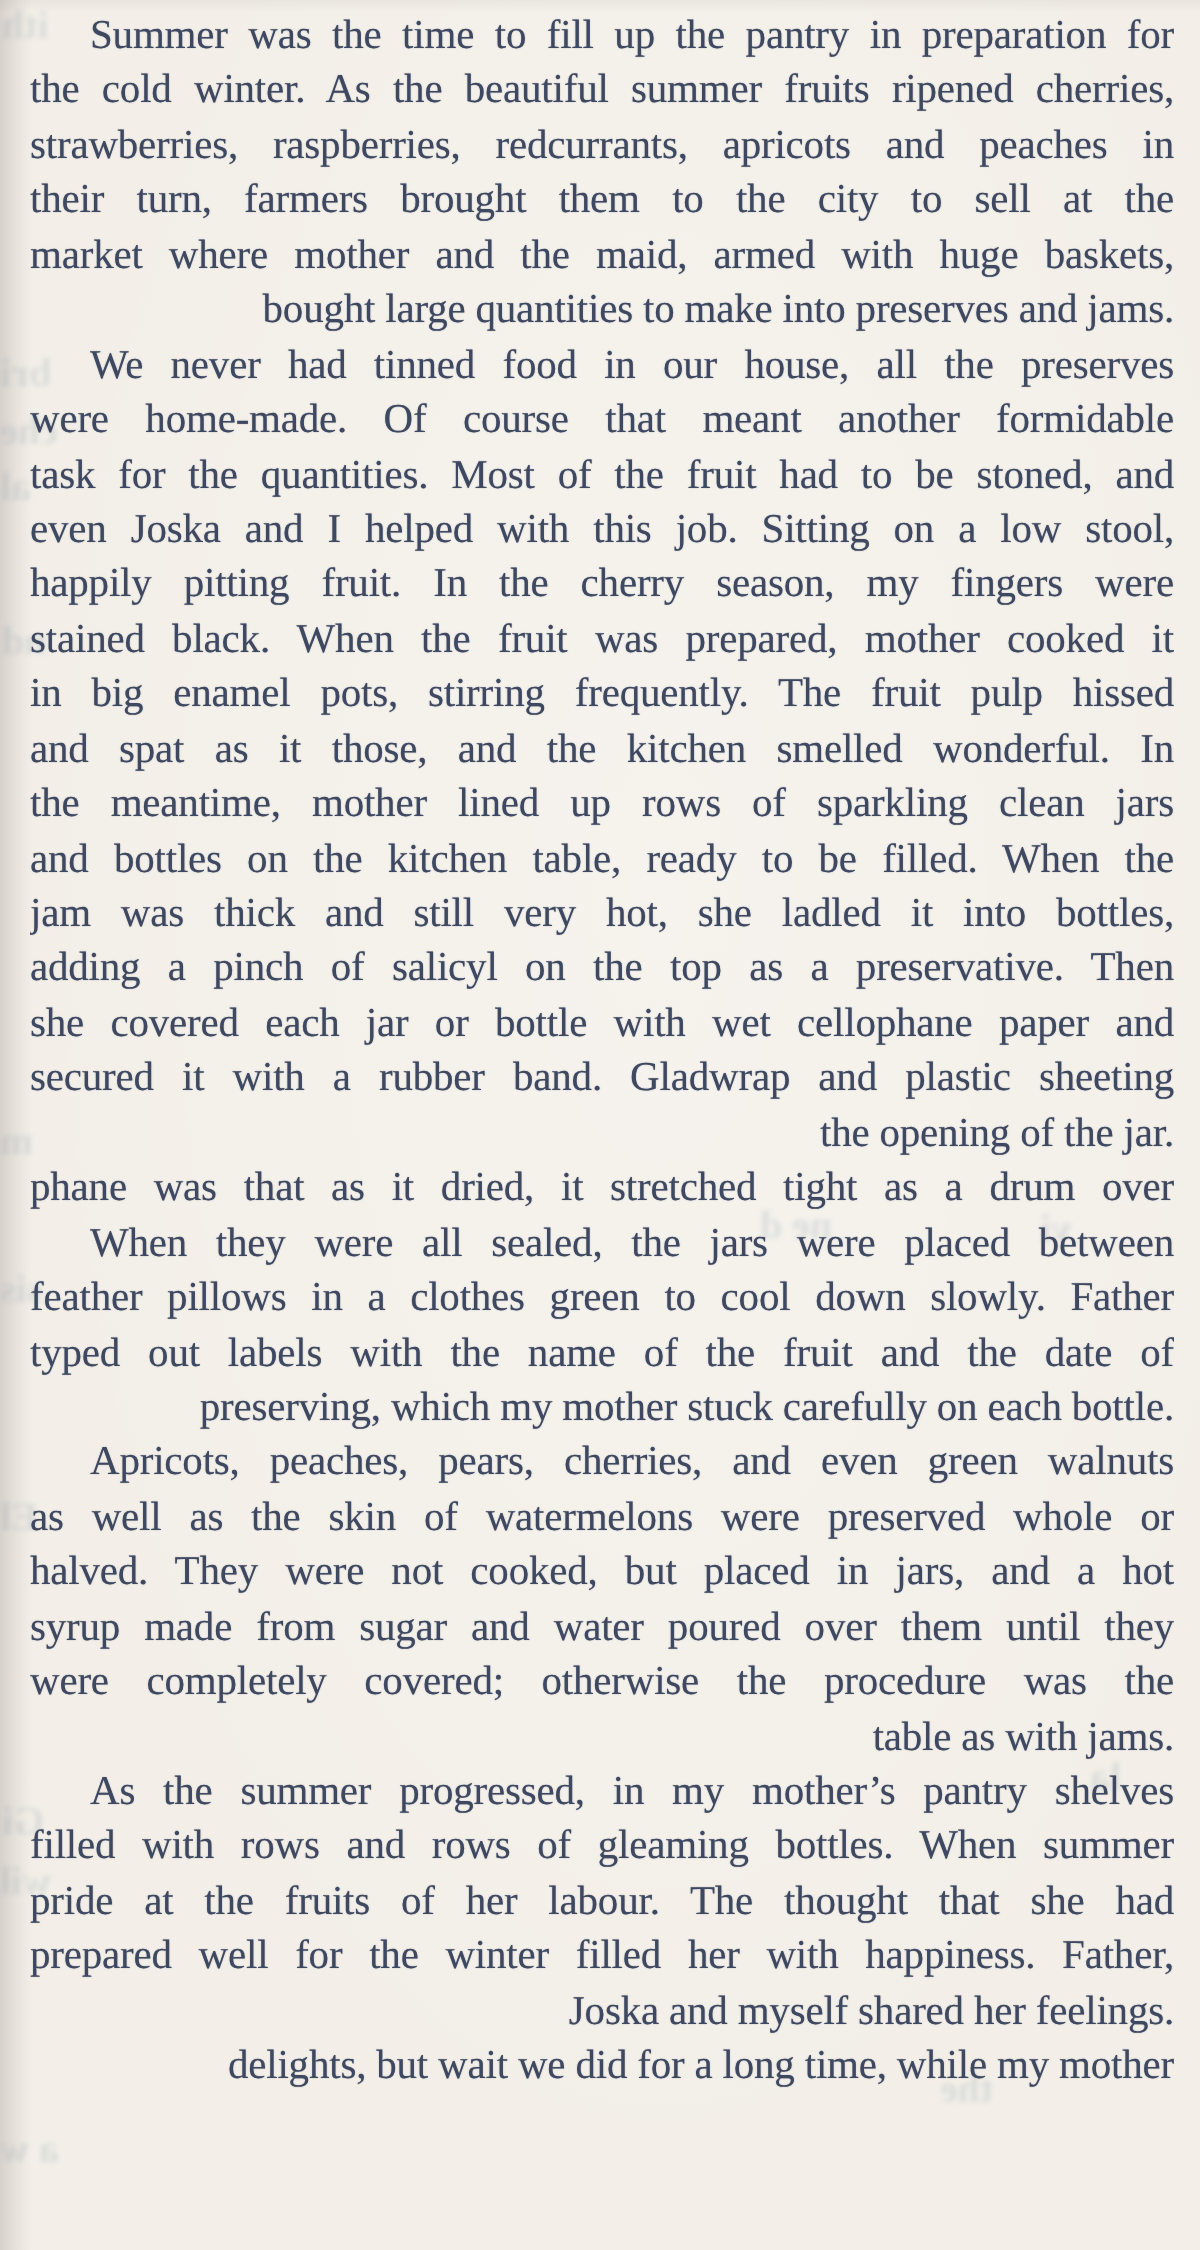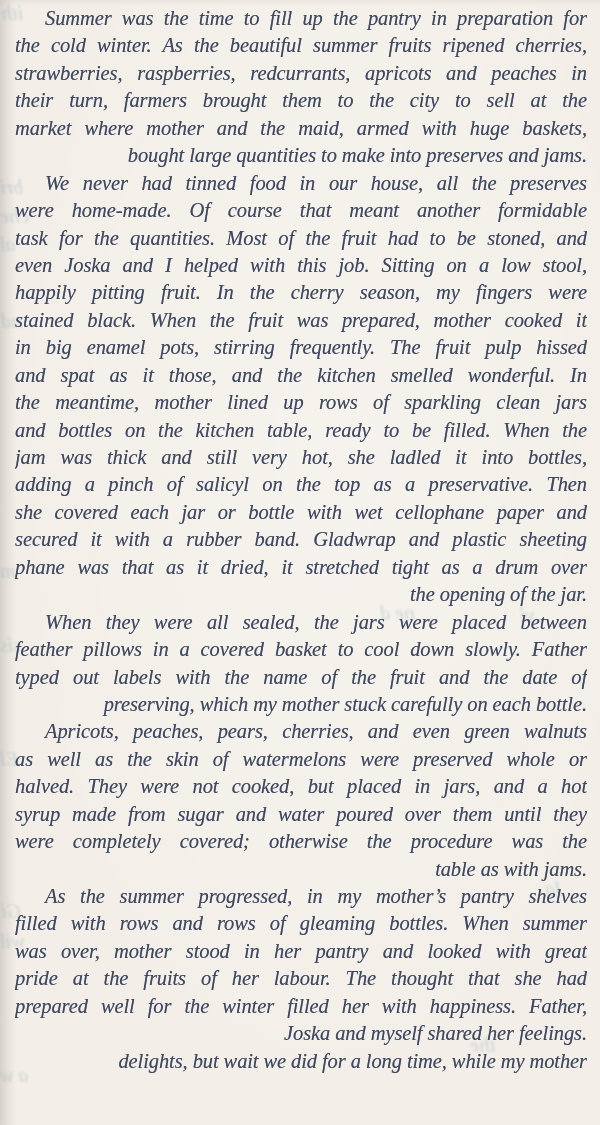--- a/index.html
+++ b/index.html
@@ -14,21 +14,20 @@
     background:var(--paper);
     overflow:hidden;
     font-family:"Liberation Serif","DejaVu Serif",serif;
   }
   .page{
     position:relative;
     width:600px;height:1125px;
     background:
       radial-gradient(ellipse at 55% 40%, rgba(255,255,255,0.25), rgba(0,0,0,0) 70%),
       var(--paper);
-    font-style: italic;
   }
   
   .gutter{
     position:absolute;left:0;top:0;bottom:0;width:16px;
     background:linear-gradient(to right, rgba(150,140,138,0.30), rgba(150,140,138,0.10) 60%, rgba(150,140,138,0) 100%);
     pointer-events:none;
   }
   .edge-top{
     position:absolute;left:0;right:0;top:0;height:6px;
     background:linear-gradient(to bottom, rgba(160,152,148,0.12), rgba(0,0,0,0));
@@ -108,41 +107,40 @@
         <div class="ln j">happily pitting fruit. In the cherry season, my fingers were</div>
         <div class="ln j">stained black. When the fruit was prepared, mother cooked it</div>
         <div class="ln j">in big enamel pots, stirring frequently. The fruit pulp hissed</div>
         <div class="ln j">and spat as it those, and the kitchen smelled wonderful. In</div>
         <div class="ln j">the meantime, mother lined up rows of sparkling clean jars</div>
         <div class="ln j">and bottles on the kitchen table, ready to be filled. When the</div>
         <div class="ln j">jam was thick and still very hot, she ladled it into bottles,</div>
         <div class="ln j">adding a pinch of salicyl on the top as a preservative. Then</div>
         <div class="ln j">she covered each jar or bottle with wet cellophane paper and</div>
         <div class="ln j">secured it with a rubber band. Gladwrap and plastic sheeting</div>
+        <div class="ln last">the opening of the jar.</div>
         <div class="ln j">phane was that as it dried, it stretched tight as a drum over</div>
-        <div class="ln last">the opening of the jar.</div>
       </div>
       <div class="para">
         <div class="ln j ind">When they were all sealed, the jars were placed between</div>
-        <div class="ln j">feather pillows in a covered basket to cool down slowly. Father</div>
+        <div class="ln j">feather pillows in a clothes green to cool down slowly. Father</div>
         <div class="ln j">typed out labels with the name of the fruit and the date of</div>
         <div class="ln last">preserving, which my mother stuck carefully on each bottle.</div>
       </div>
       <div class="para">
         <div class="ln j ind">Apricots, peaches, pears, cherries, and even green walnuts</div>
         <div class="ln j">as well as the skin of watermelons were preserved whole or</div>
         <div class="ln j">halved. They were not cooked, but placed in jars, and a hot</div>
         <div class="ln j">syrup made from sugar and water poured over them until they</div>
         <div class="ln j">were completely covered; otherwise the procedure was the</div>
         <div class="ln last">table as with jams.</div>
       </div>
       <div class="para">
         <div class="ln j ind">As the summer progressed, in my mother’s pantry shelves</div>
         <div class="ln j">filled with rows and rows of gleaming bottles. When summer</div>
-        <div class="ln j">was over, mother stood in her pantry and looked with great</div>
         <div class="ln j">pride at the fruits of her labour. The thought that she had</div>
         <div class="ln j">prepared well for the winter filled her with happiness. Father,</div>
         <div class="ln last">Joska and myself shared her feelings.</div>
       </div>
       <div class="para">
         <div class="ln last">delights, but wait we did for a long time, while my mother</div>
       </div>
     </div>
 </div>
 

